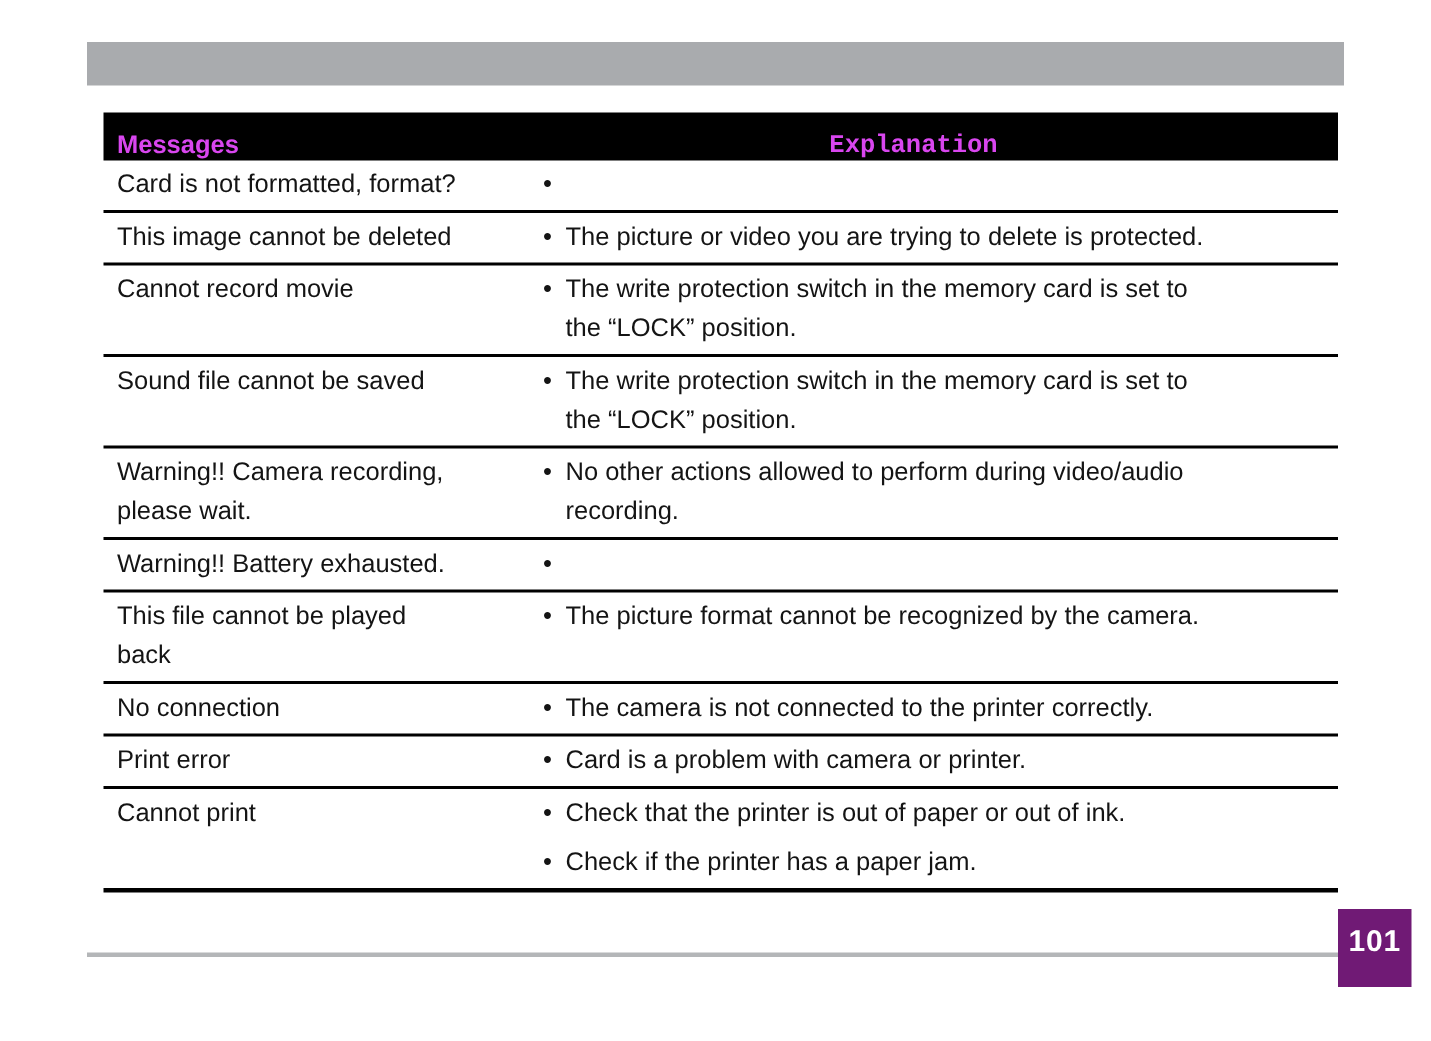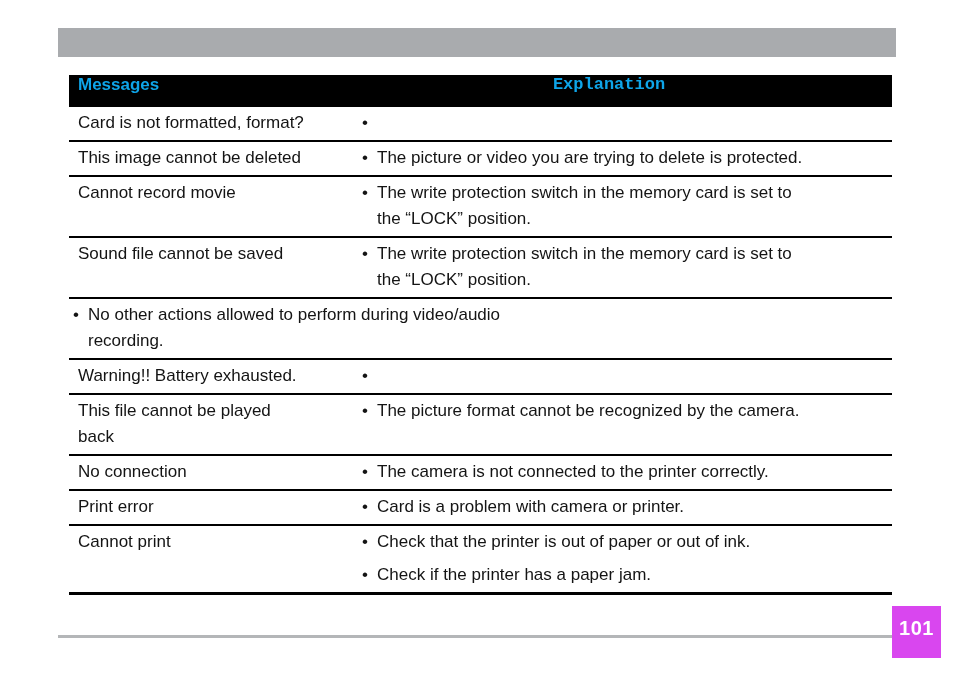--- a/index.html
+++ b/index.html
@@ -16,23 +16,23 @@
     width:838px;height:29px;
   }
   .msg-table{
     position:absolute;left:69px;top:75px;
     width:823px;
     font-size:17px;
   }
   .thead{
     display:flex;
     background:#000000;
-    color:#0ea5e9;
+    color:#d946ef;
     height:32px;
-    align-items:flex-start;
+    align-items:flex-end;
     font-weight:bold;
     font-size:17px;
     gap:12px;
   }
   .th-messages{
     width:289px;
     padding-left:9px;
     box-sizing:border-box;
   }
   .th-explanation{
@@ -152,20 +152,24 @@
             <div class="bullet-group">
               <div class="bullet-glyph">•</div>
               <div class="bullet-text">
                 <div class="line">The write protection switch in the memory card is set to</div>
                 <div class="line">the “LOCK” position.</div>
               </div>
             </div>
           </div>
         </div>
         <div class="row">
+          <div class="cell message-cell">
+            <div class="line">Warning!! Camera recording,</div>
+            <div class="line">please wait.</div>
+          </div>
           <div class="cell explanation-cell">
             <div class="bullet-group">
               <div class="bullet-glyph">•</div>
               <div class="bullet-text">
                 <div class="line">No other actions allowed to perform during video/audio</div>
                 <div class="line">recording.</div>
               </div>
             </div>
           </div>
         </div>
@@ -236,17 +240,17 @@
                 <div class="line">Check if the printer has a paper jam.</div>
               </div>
             </div>
           </div>
         </div>
       </div>
   </div>
 
   <div class="footer-line" style="background: rgb(180, 182, 184);"></div>
 
-  <div class="page-number-box" style="background: #d946ef;">
+  <div class="page-number-box" style="background: #701a75;">
     <div class="num">101</div>
   </div>
 
 </div>
 
 </body></html>

